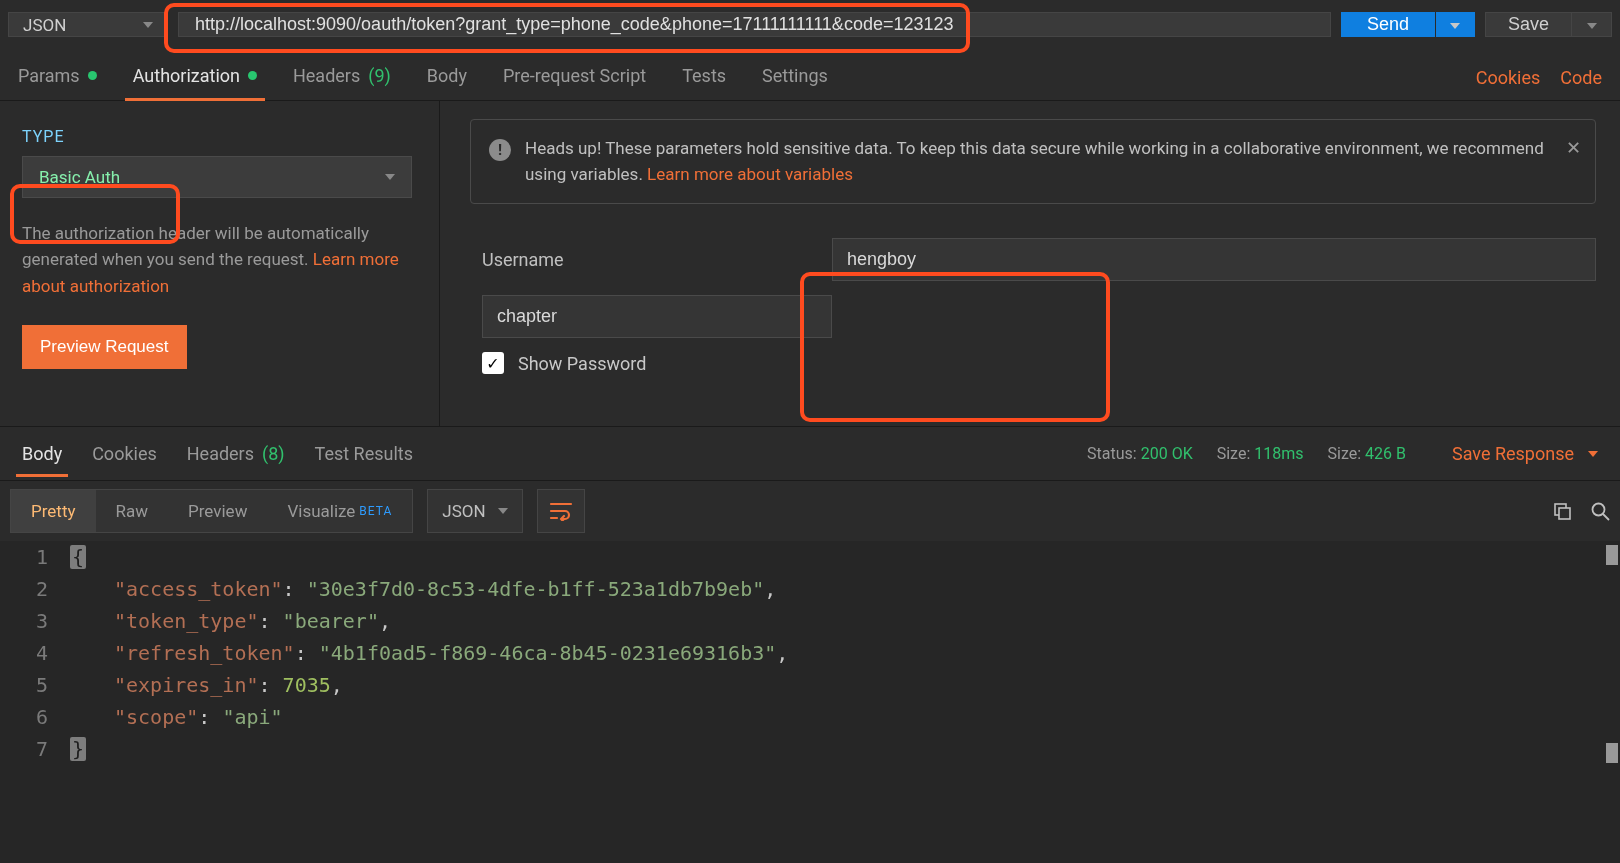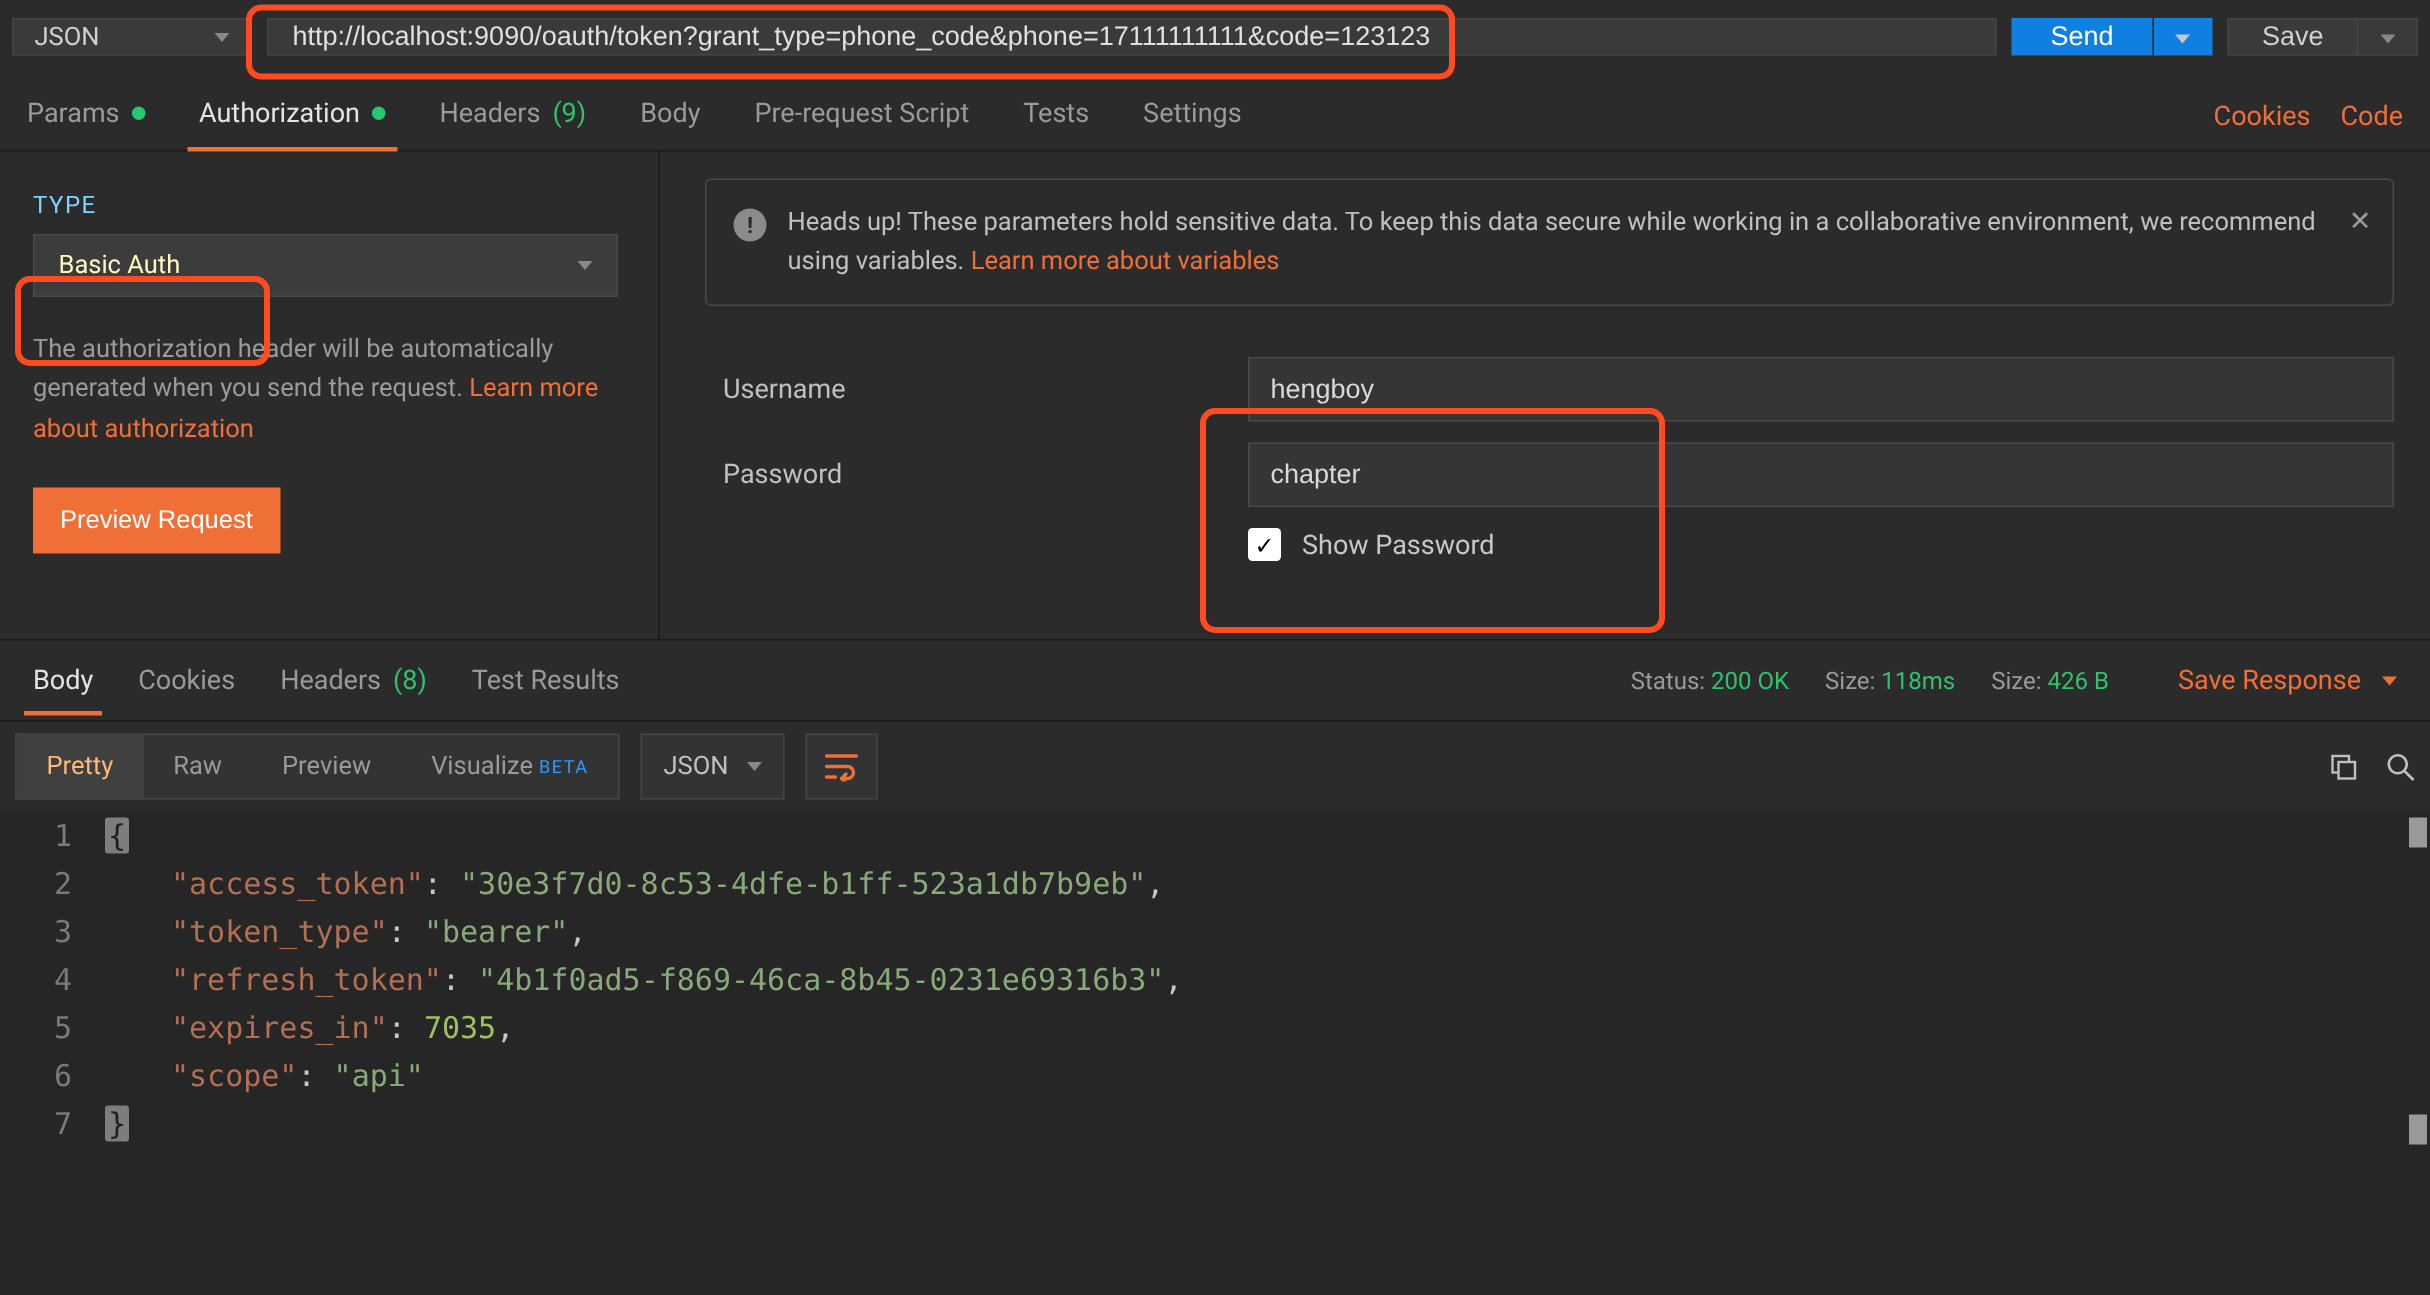--- a/index.html
+++ b/index.html
@@ -29,21 +29,21 @@
   .tab .count { color:#31c06d; }
   .tabs-right { margin-left:auto; display:flex; gap:20px; }
   .link-orange { color:#f06f37; font-size:18px; cursor:pointer; }
 
   
   .panel-split { display:flex; border-bottom:1px solid #1a1a1a; height:326px; }
   .panel-left { width:440px; border-right:1px solid #1a1a1a; padding:26px 22px 20px 22px; }
   .panel-right { flex:1; padding:18px 24px 20px 30px; display:flex; flex-direction:column; gap:18px; }
 
   .type-label { color:#7dd3fc; font-size:16px; letter-spacing:1px; margin-bottom:10px; }
-  .type-select { background:#3c3c3c; border:1px solid #4a4a4a; color:#fef9c3; display:flex; align-items:center; justify-content:space-between; padding:10px 16px; font-size:17px; cursor:pointer; width:390px; }
+  .type-select { background:#3c3c3c; border:1px solid #4a4a4a; color:#86efac; display:flex; align-items:center; justify-content:space-between; padding:10px 16px; font-size:17px; cursor:pointer; width:390px; }
 
   .auth-desc { color:#9a9a9a; font-size:17px; line-height:1.55; margin-top:22px; }
   .auth-desc .lk { color:#f06f37; cursor:pointer; }
 
   .preview-btn { margin-top:26px; background:#f06f37; border:none; color:#fff; font-size:17px; padding:12px 18px; cursor:pointer; }
 
   .alert { display:flex; align-items:flex-start; gap:14px; border:1px solid #4a4a4a; border-radius:4px; padding:16px 18px; color:#c0c0c0; font-size:17px; line-height:1.5; position:relative; }
   .alert .bang { width:22px; height:22px; border-radius:50%; background:#8b8b8b; color:#2a2a2a; font-weight:bold; display:flex; align-items:center; justify-content:center; font-size:15px; flex-shrink:0; margin-top:3px; }
   .alert .close { position:absolute; right:14px; top:14px; color:#9a9a9a; cursor:pointer; font-size:18px; }
 
@@ -172,21 +172,20 @@
         <div>
           <span>Heads up! These parameters hold sensitive data. To keep this data secure while working in a collaborative environment, we recommend using variables. </span><span class="lk" style="color:#f06f37;cursor:pointer;">Learn more about variables</span>
         </div>
         <div class="close">✕</div>
       </div>
 
       <div class="cred-grid">
         <div class="cred-label">Username</div>
         <input class="cred-input" value="hengboy" style="">
 
-        <div class="cred-label">Password</div>
         <input class="cred-input" value="chapter" style="">
 
         <div></div>
         <div class="cred-check-row">
           <div class="cred-check">✓</div>
           <span style="font-size:18px;">Show Password</span>
         </div>
       </div>
     </div>
   </div>

